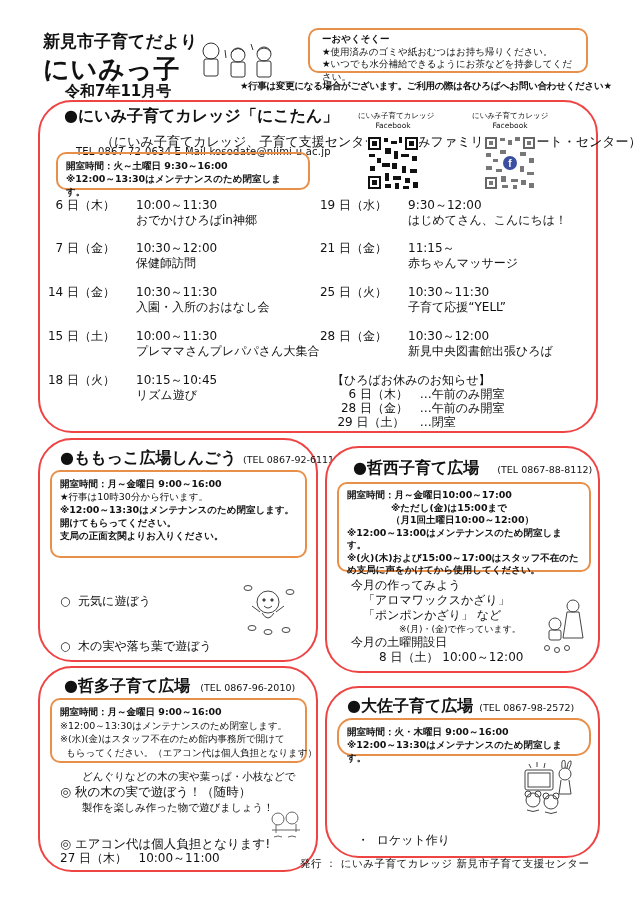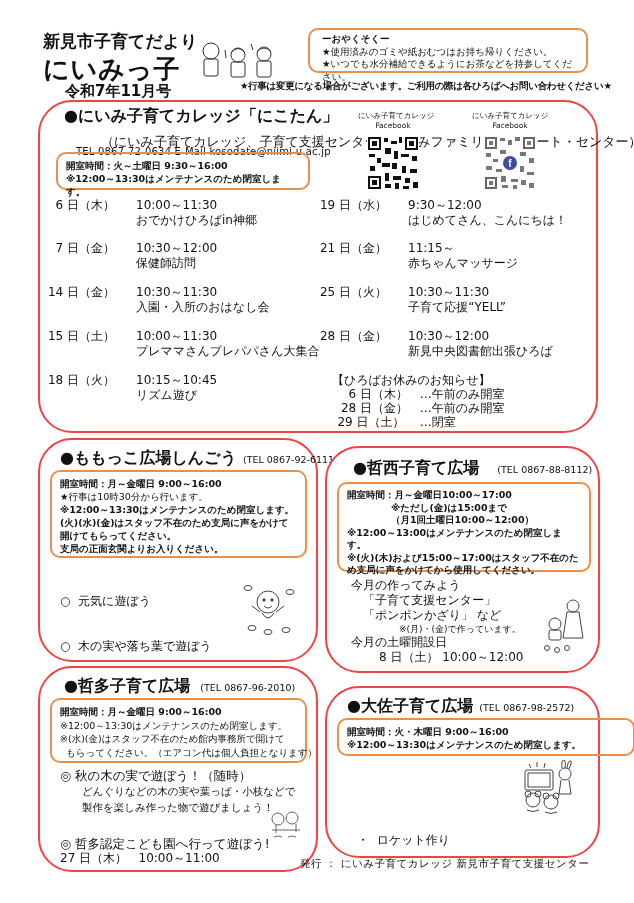--- a/index.html
+++ b/index.html
@@ -234,21 +234,20 @@
 </div>
 
 <div class="abs box momokko">
   <div class="abs box-title" style="left:20px; top:8px;">
     <span>●ももっこ広場しんごう</span><span class="tel">(TEL  0867-92-6111)</span>
   </div>
   <div class="abs hours" style="left:10px; top:30px; width:257px; height:88px;">
     <div>開室時間：月～金曜日  9:00～16:00</div>
     <div class="norm">★行事は10時30分から行います。</div>
     <div>※12:00～13:30はメンテナンスのため閉室します。</div>
-    <div>(火)(水)(金)はスタッフ不在のため支局に声をかけて</div>
     <div>開けてもらってください。</div>
     <div>支局の正面玄関よりお入りください。</div>
   </div>
   <div class="abs list" style="left:20px; top:124px; white-space:pre;">
     <div>○  元気に遊ぼう</div>
     <div>○  木の実や落ち葉で遊ぼう</div>
     <div>○  クリスマスのかざり</div>
     <div>     ・リースを作ろう</div>
     <div>※  11月6日（木）10:00～11:30</div>
     <div>     にこたんの人と遊ぼう</div>
@@ -277,21 +276,21 @@
   <div class="abs hours" style="left:10px; top:34px; width:254px; height:90px; line-height:12.5px; ">
     <div>開室時間：月～金曜日10:00～17:00</div>
     <div style="padding-left:44px;">※ただし(金)は15:00まで</div>
     <div style="padding-left:44px;">（月1回土曜日10:00～12:00）</div>
     <div>※12:00～13:00はメンテナンスのため閉室します。</div>
     <div>※(火)(木)および15:00～17:00はスタッフ不在のた</div>
     <div>め支局に声をかけてから使用してください。</div>
   </div>
   <div class="abs list" style="left:24px; top:130px; line-height:15px;">
     <div>今月の作ってみよう</div>
-    <div style="padding-left:12px;">「子育て支援センター」</div>
+    <div style="padding-left:12px;">「アロマワックスかざり」</div>
     <div style="padding-left:12px;">「ポンポンかざり」 など</div>
     <div style="padding-left:48px; font-size:9px; line-height:12px;">※(月)・(金)で作っています。</div>
     <div>今月の土曜開設日</div>
     <div style="padding-left:28px;">8 日（土）   10:00～12:00</div>
   </div>
   <svg class="abs" style="left:214px; top:148px; width:50px; height:60px;" viewBox="0 0 50 60">
     <g fill="none" stroke="#444" stroke-width="1">
       <circle cx="32" cy="10" r="6"></circle>
         <path d="M26 16 l-4 26 h20 l-4 -26 z"></path>
       <circle cx="14" cy="28" r="6"></circle>
@@ -307,43 +306,43 @@
   <div class="abs box-title" style="left:24px; top:8px;">
     <span>●哲多子育て広場</span><span class="tel" style="margin-left:10px;">(TEL  0867-96-2010)</span>
   </div>
   <div class="abs hours" style="left:10px; top:30px; width:257px; height:65px; line-height:13.5px;">
     <div>開室時間：月～金曜日  9:00～16:00</div>
     <div class="norm">※12:00～13:30はメンテナンスのため閉室します。</div>
     <div class="norm">※(水)(金)はスタッフ不在のため館内事務所で開けて</div>
     <div class="norm" style="white-space:pre;">  もらってください。（エアコン代は個人負担となります）</div>
   </div>
   <div class="abs list" style="left:20px; top:100px;">
+    <div style="padding-left:22px; font-size:10.5px; line-height:16px;">どんぐりなどの木の実や葉っぱ・小枝などで</div>
     <div style="font-size:12.5px;">◎ 秋の木の実で遊ぼう！（随時）</div>
-    <div style="padding-left:22px; font-size:10.5px; line-height:16px;">どんぐりなどの木の実や葉っぱ・小枝などで</div>
     <div style="padding-left:22px; font-size:10.5px; line-height:16px;">製作を楽しみ作った物で遊びましょう！</div>
   </div>
   <svg class="abs" style="left:228px; top:142px; width:36px; height:30px;" viewBox="0 0 36 30">
     <g fill="none" stroke="#555" stroke-width="0.9">
       <circle cx="10" cy="9" r="6"></circle>
         <circle cx="24" cy="8" r="6"></circle>
         <path d="M4 20 h28 M8 15 v8 M28 14 v8"></path>
         <path d="M6 27 q4 -2 8 0 M20 27 q4 -2 8 0"></path>
     </g>
   </svg>
   <div class="abs list" style="left:20px; top:168px;">
-    <div style="font-size:12.5px;">◎ 哲多認定こども園へ行って遊ぼう!</div>
+    <div style="font-size:12.5px;">◎ エアコン代は個人負担となります!</div>
     <div style="white-space:pre;">27 日（木）   10:00～11:00</div>
   </div>
 </div>
 
 <div class="abs box osa">
   <div class="abs box-title" style="left:20px; top:8px;">
     <span>●大佐子育て広場</span><span class="tel" style="margin-left:6px;">(TEL  0867-98-2572)</span>
   </div>
-  <div class="abs hours" style="left:10px; top:30px; width:298px; height:38px;">
+  <div class="abs hours" style="left:10px; top:30px; width:254px; height:38px;border-radius:15px;">
     <div>開室時間：火・木曜日  9:00～16:00</div>
     <div>※12:00～13:30はメンテナンスのため閉室します。</div>
   </div>
   <div class="abs list" style="left:30px; top:80px; line-height:29px; white-space:pre;">
     <div>・  ロケット作り</div>
     
     
   </div>
   <svg class="abs" style="left:192px; top:72px; width:60px; height:56px;" viewBox="0 0 60 56">
     <g fill="none" stroke="#444" stroke-width="1">

